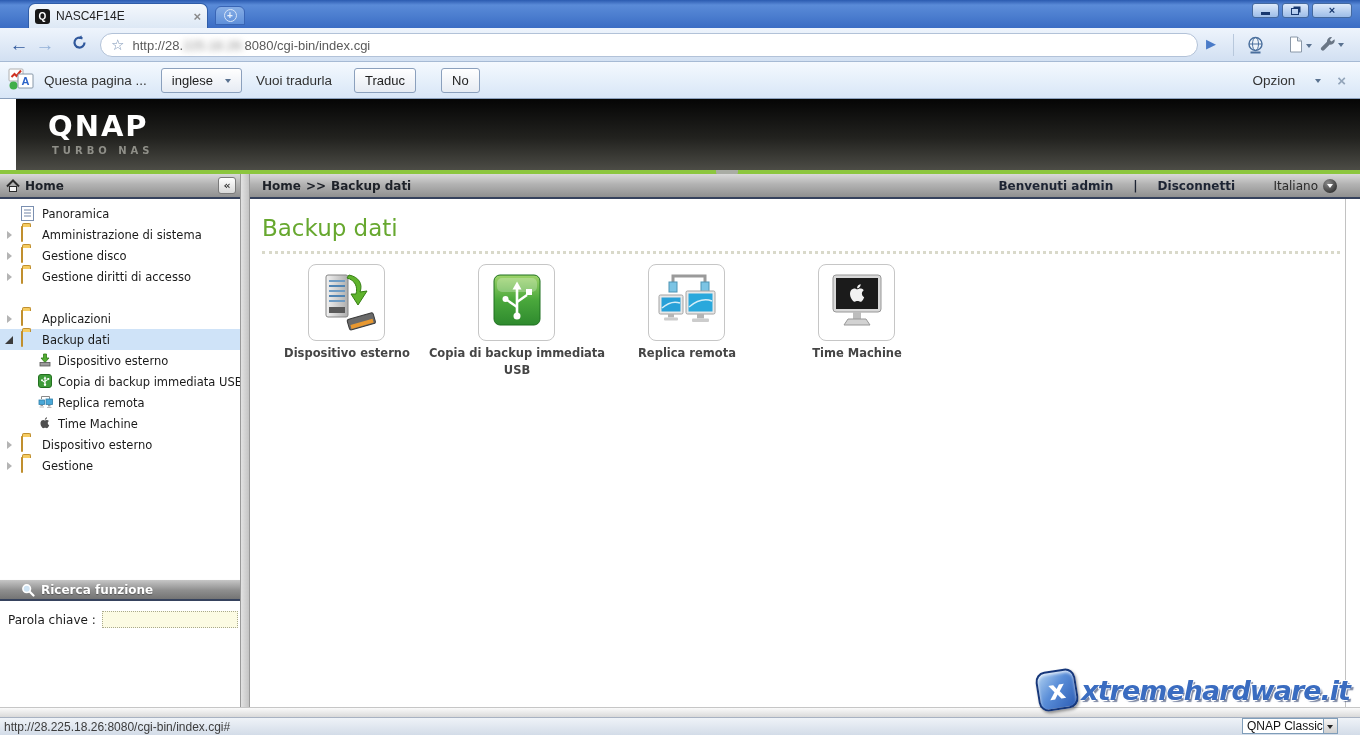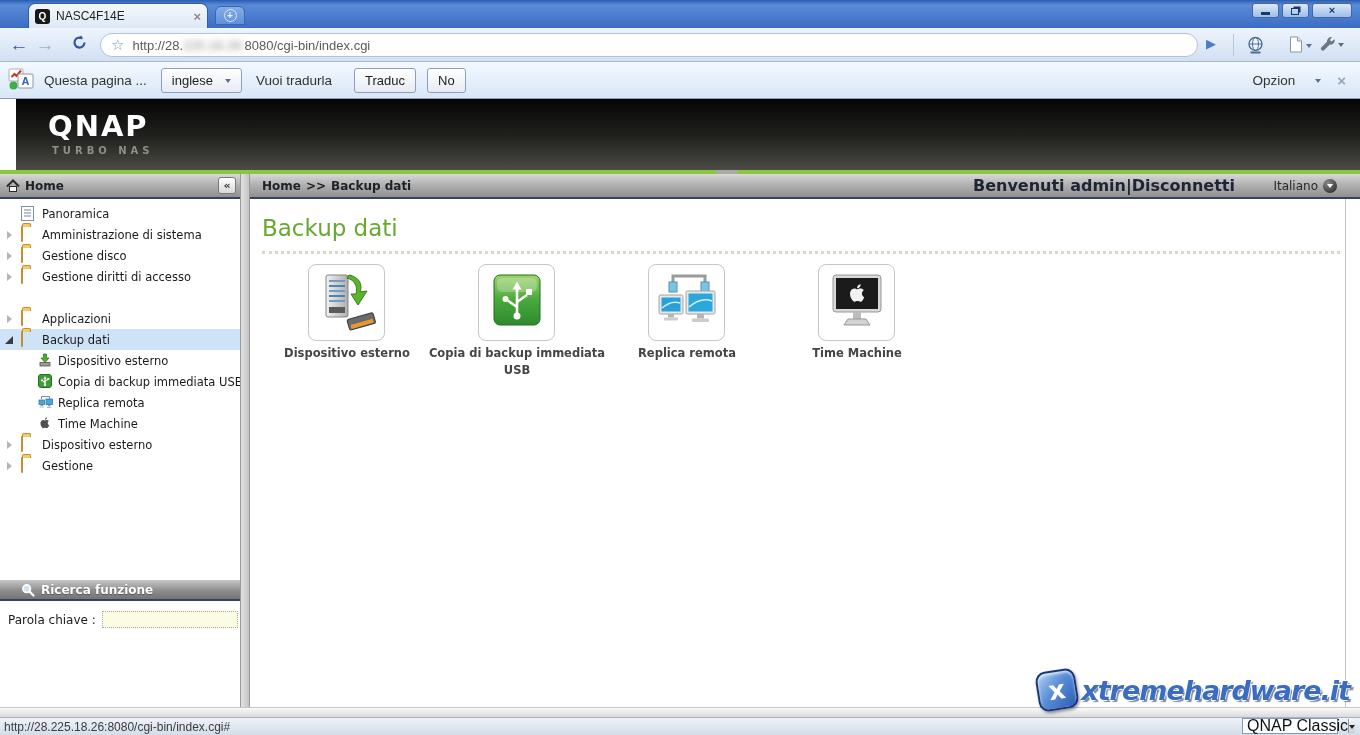--- a/index.html
+++ b/index.html
@@ -77,21 +77,21 @@
     border-bottom:2px solid #36425d; }
   #side-head { position:absolute; left:0; top:174px; width:240px; height:25px;
     display:flex; align-items:center; padding:0 4px 0 6px; gap:5px;
     font-size:12px; font-weight:bold; color:#1d2128; }
   #collapse-btn { margin-left:auto; width:18px; height:17px; background:linear-gradient(#fff,#d8d8d8);
     border:1px solid #7a7a7a; border-radius:3px; font-size:11px; font-weight:bold; color:#333;
     display:flex; align-items:center; justify-content:center; }
   #breadcrumb-bar { position:absolute; left:250px; top:174px; width:1110px; height:25px;
     display:flex; align-items:center; padding-left:12px; gap:5px;
     font-size:12px; font-weight:bold; color:#1d2128; }
-  #welcome-box { position:absolute; right:125px; display:flex; gap:0; font-size:16px;
+  #welcome-box { position:absolute; right:125px; display:flex; gap:20px; font-size:12px;
     font-weight:bold; color:#1d2433; }
   #lang-box { position:absolute; right:23px; display:flex; align-items:center; gap:5px;
     font-size:12px; color:#2a2a2a; font-weight:normal; }
   #lang-globe { width:14px; height:14px; border-radius:50%;
     background:radial-gradient(circle at 35% 30%,#8a8a8a,#1c1c1c); display:flex; align-items:center;
     justify-content:center; }
   #lang-globe .dd { border-top-color:#fff; margin-top:1px; }
 
   
   #sidebar { position:absolute; left:0; top:199px; width:240px; height:508px; background:#fff; overflow:hidden; }
@@ -134,21 +134,21 @@
     font-weight:bold; color:#454545; line-height:17px; }
 
   
   #bottom-strip { position:absolute; left:0; top:707px; width:1360px; height:10px;
     background:linear-gradient(#fafafa,#dadada); border-top:1px solid #c6c6c6; }
   #statusbar { position:absolute; left:0; top:717px; width:1360px; height:18px;
     background:linear-gradient(#eff3f8,#d3dce8); border-top:1px solid #a8b2c2;
     display:flex; align-items:center; font-size:12px; color:#3c3c3c; padding-left:4px;
     font-family:"Liberation Sans", sans-serif;text-align:center; }
   #theme-select { position:absolute; right:22px; top:0px; width:96px; height:16px; background:#fff;
-    border:1px solid #7f9db9; display:flex; align-items:center; font-size:16px; color:#111; }
+    border:1px solid #7f9db9; display:flex; align-items:center; font-size:12px; color:#111; }
   #theme-select .sel-text { flex:1; padding-left:4px; white-space:nowrap; }
   #theme-select .sel-btn { width:16px; height:14px; background:linear-gradient(#f6f6f6,#cfcfcf);
     border-left:1px solid #7f9db9; display:flex; align-items:center; justify-content:center; }
   #theme-select .sel-btn .dd { border-top-color:#222; }
 
   #watermark { position:absolute; right:10px; top:670px; display:flex; align-items:center; gap:4px; z-index:5; }
   #wm-square { width:40px; height:40px; border-radius:10px; transform:rotate(-9deg);
     background:linear-gradient(135deg,#b3d3f2 0%,#5a8ed8 45%,#2c5cb4 100%);
     border:2px solid #16377a; box-shadow:inset 0 2px 3px rgba(255,255,255,.7), 1px 2px 3px rgba(0,0,0,.4);
     display:flex; align-items:center; justify-content:center; color:#fff; font-size:26px; font-weight:bold; }
@@ -234,21 +234,21 @@
     </span>
     <span style="margin-left:10px">Questa pagina ...</span>
     <span class="tb-btn" style="margin-left:14px">
       <span>inglese</span>
       <span class="dd-arrow"></span>
     </span>
     <span style="margin-left:14px">Vuoi tradurla</span>
     <span class="tb-btn" style="margin-left:22px">
       <span>Traduc</span>
     </span>
-    <span class="tb-btn" style="margin-left:11px">
+    <span class="tb-btn" style="margin-left:25px">
       <span>No</span>
     </span>
     <span style="margin-left:auto; margin-right:16px; display:flex; align-items:center; gap:20px">
       <span>Opzion</span>
       <span class="dd-arrow"></span>
     </span>
     <span id="tb-close" style="margin-right:14px">×</span>
   </div>
 
   <div id="qnap-header">

